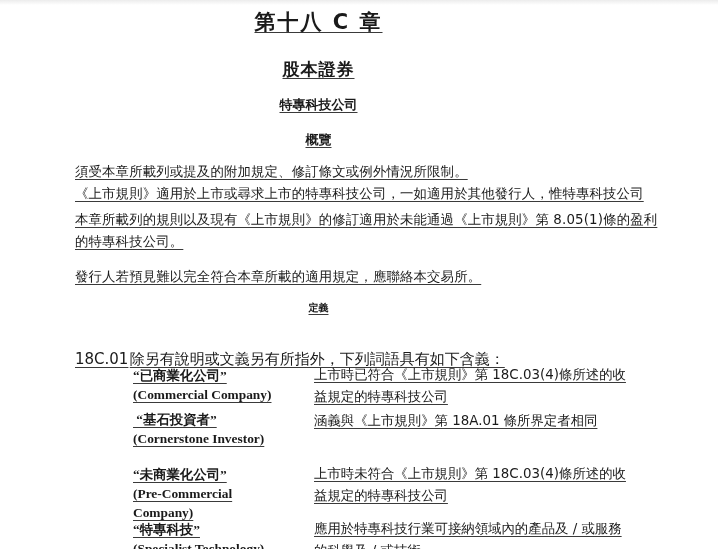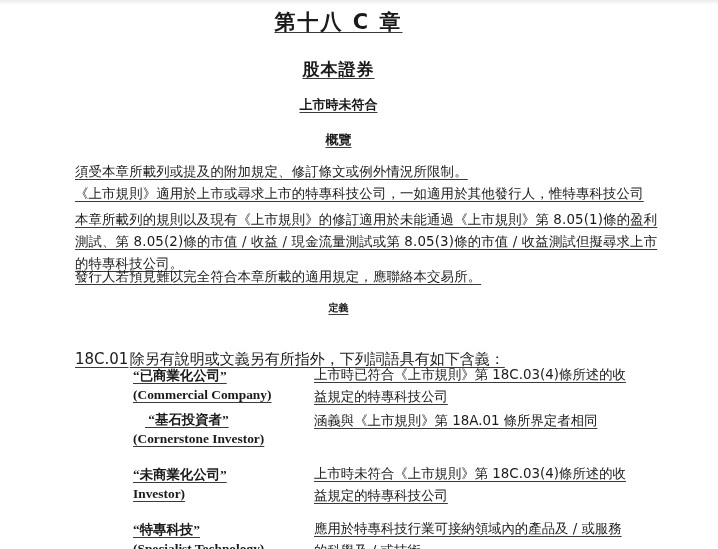--- a/index.html
+++ b/index.html
@@ -25,21 +25,20 @@
       text-decoration-color: #3a3a3a;
       text-underline-offset: 3px;
       text-decoration-thickness: 1px;
     }
     .center {
       position: absolute;
       left: 0;
       width: 637px;
       text-align: center;
       font-weight: bold;
-      margin-left: 20px;
     }
     .chapter {
       top: 8px;
       font-size: 21px;
       letter-spacing: 2px;
       text-decoration-thickness: 2px;
     }
     .subject {
       top: 58px;
       font-size: 17px;
@@ -121,35 +120,34 @@
 
 <div class="center chapter">
   <span class="u">第十八 C 章</span>
 </div>
 
 <div class="center subject">
   <span class="u">股本證券</span>
 </div>
 
 <div class="center section">
-  <span class="u">上市時未符合</span>
+  <span class="u">特專科技公司</span>
 </div>
 
 <div class="center subsection">
   <span class="u">概覽</span>
 </div>
 
 <div class="para p1">
   <span class="line"><span class="u">須受本章所載列或提及的附加規定、修訂條文或例外情況所限制。</span></span>
   <span class="line"><span class="u">《上市規則》適用於上市或尋求上市的特專科技公司，一如適用於其他發行人，惟特專科技公司</span></span>
 </div>
 
 <div class="para p2">
   <span class="line"><span class="u">本章所載列的規則以及現有《上市規則》的修訂適用於未能通過《上市規則》第 8.05(1)條的盈利</span></span>
-  <span class="line"><span class="u">測試、第 8.05(2)條的市值 / 收益 / 現金流量測試或第 8.05(3)條的市值 / 收益測試但擬尋求上市</span></span>
   <span class="line"><span class="u">的特專科技公司。</span></span>
 </div>
 
 <div class="para p3">
   <span class="line"><span class="u">發行人若預見難以完全符合本章所載的適用規定，應聯絡本交易所。</span></span>
 </div>
 
 <div class="center heading-def">
   <span class="u">定義</span>
 </div>
@@ -164,30 +162,31 @@
   <div class="term" style="top:366px;">
     <span class="line"><span class="u">“已商業化公司”</span></span>
     <span class="line"><span class="u">(Commercial Company)</span></span>
   </div>
   <div class="meaning" style="top:364px;">
     <span class="line"><span class="u">上市時已符合《上市規則》第 18C.03(4)條所述的收</span></span>
     <span class="line"><span class="u">益規定的特專科技公司</span></span>
   </div>
 
   <div class="term" style="top:410px;">
-    <span class="line"><span class="u" style="white-space:pre;margin-left:12px;"> “基石投資者”</span></span>
+    <span class="line"><span class="u" style="white-space:pre;"> “基石投資者”</span></span>
     <span class="line"><span class="u">(Cornerstone Investor)</span></span>
   </div>
   <div class="meaning" style="top:410px;">
     <span class="line"><span class="u">涵義與《上市規則》第 18A.01 條所界定者相同</span></span>
   </div>
 
   <div class="term" style="top:465px;">
     <span class="line"><span class="u">“未商業化公司”</span></span>
-    <span class="line"><span class="u">Investor)</span></span>
+    <span class="line"><span class="u">(Pre-Commercial</span></span>
+    <span class="line"><span class="u">Company)</span></span>
   </div>
   <div class="meaning" style="top:463px;">
     <span class="line"><span class="u">上市時未符合《上市規則》第 18C.03(4)條所述的收</span></span>
     <span class="line"><span class="u">益規定的特專科技公司</span></span>
   </div>
 
   <div class="term" style="top:520px;">
     <span class="line"><span class="u">“特專科技”</span></span>
     <span class="line"><span class="u">(Specialist Technology)</span></span>
   </div>

